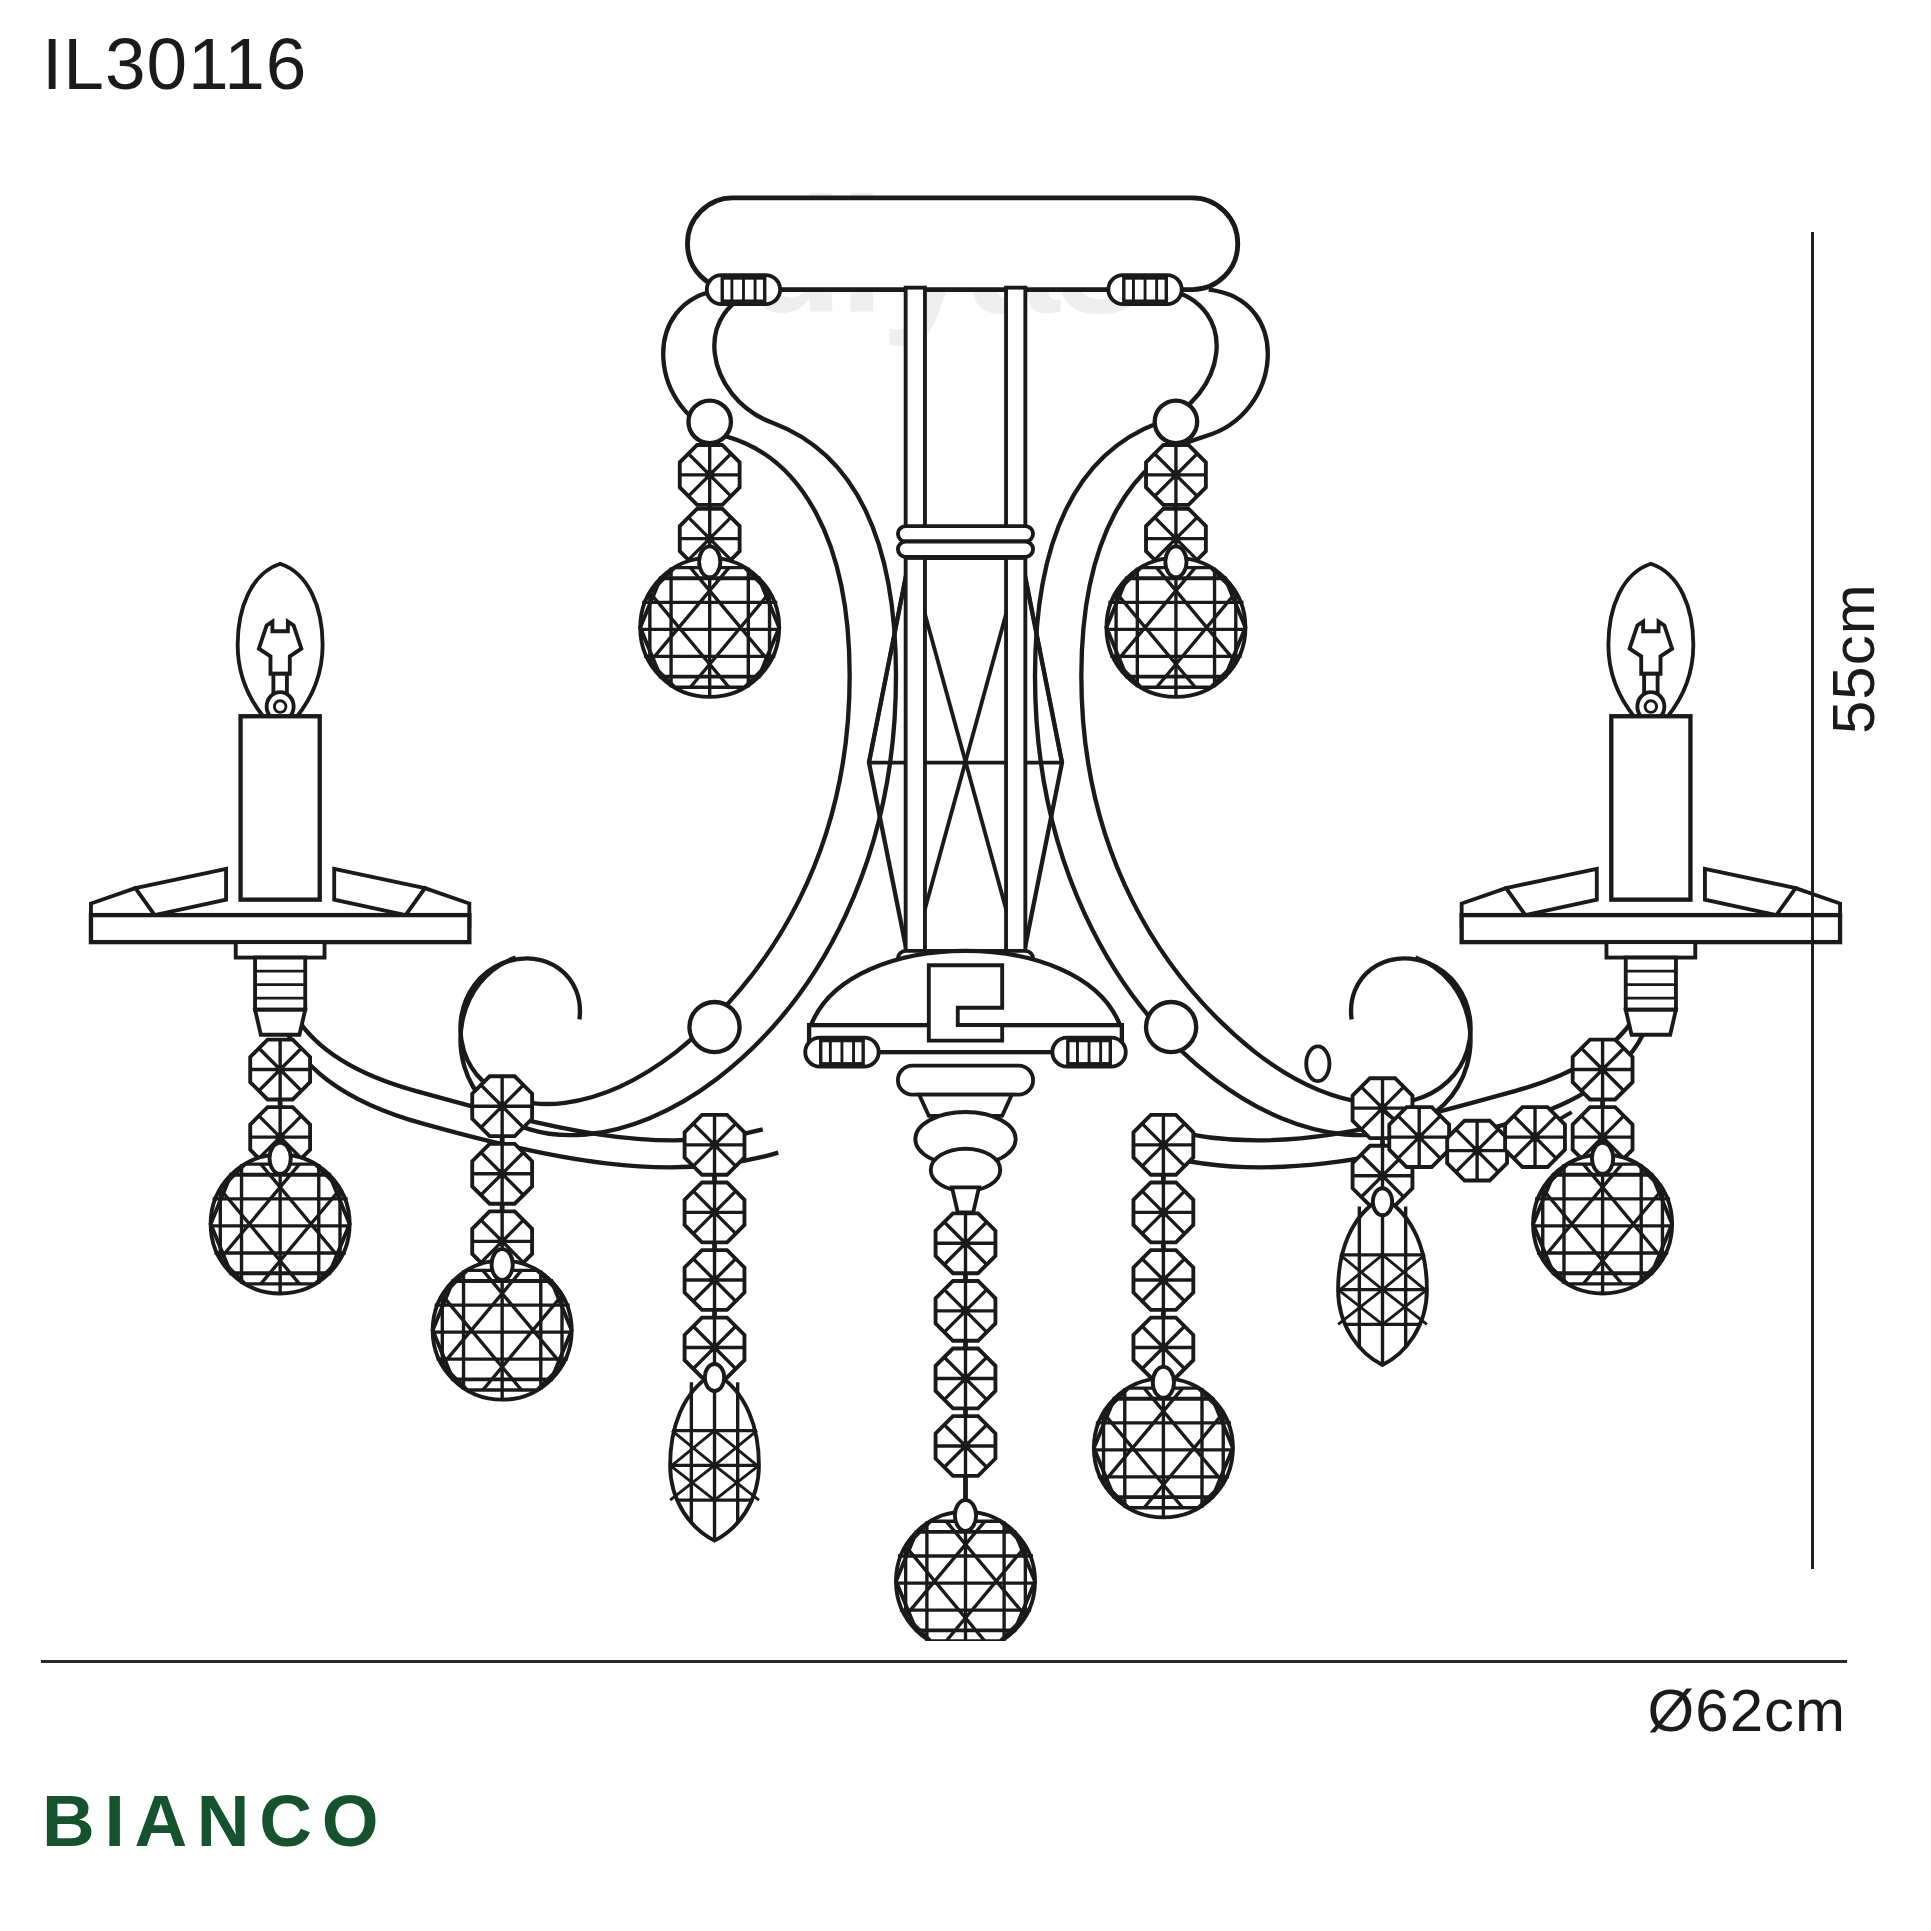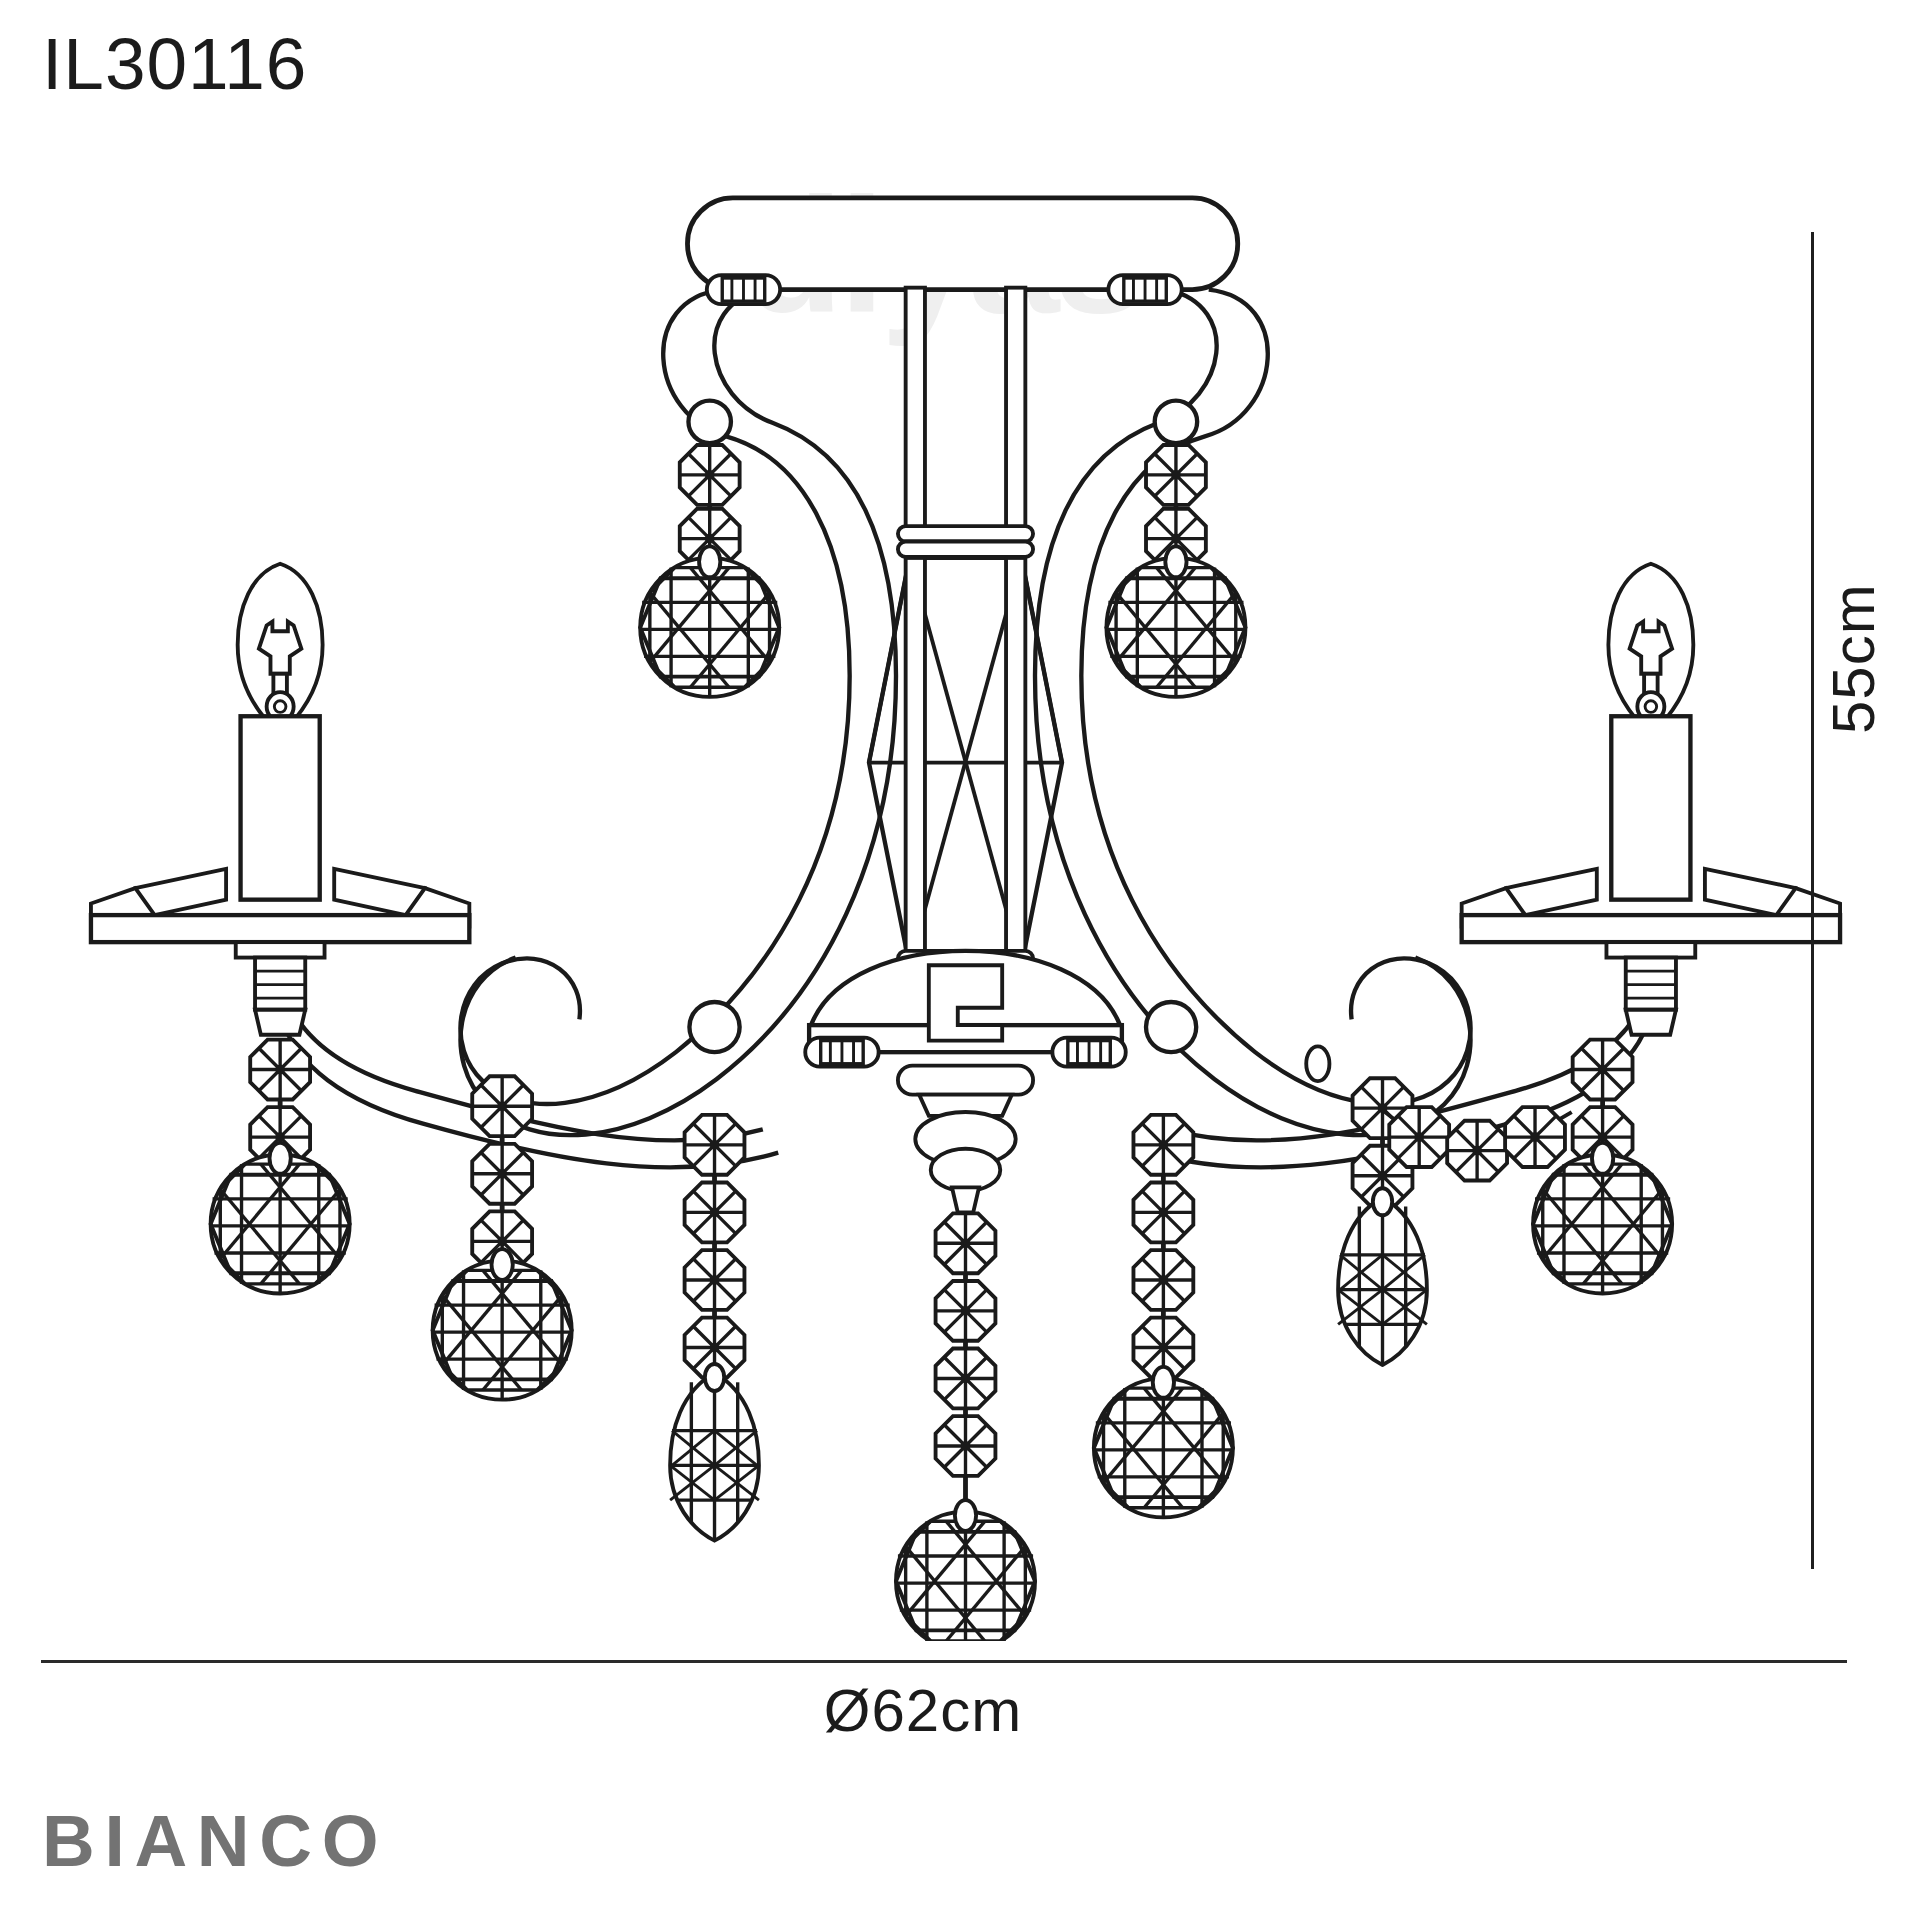--- a/index.html
+++ b/index.html
@@ -79,21 +79,21 @@
     color: #1b1b1b;
     transform: rotate(-90deg);
     transform-origin: left top;
     white-space: nowrap;
   }
   #width-dim-label {
     position: absolute;
     left: 0;
     top: 1676px;
     width: 1846px;
-    text-align: center;
+    text-align: right;
     font-size: 60px;
     letter-spacing: 1px;
     color: #1b1b1b;
   }
 
   
   #divider {
     position: absolute;
     left: 41px;
     top: 1660px;
@@ -108,24 +108,23 @@
     left: 42px;
     top: 1784px;
     width: 1834px;
     display: flex;
     align-items: baseline;
   }
   #series-name {
     font-size: 73px;
     font-weight: 700;
     letter-spacing: 9.7px;
-    color: #737373;
+    color: #14532d;
     line-height: 1;
     width: 512px;
-    margin-top: 20px;
   }
   #series-by {
     font-size: 52px;
     font-weight: 400;
     letter-spacing: 0px;
     color: #1b1b1b;
     line-height: 1;
   }
 </style>
 </head>

